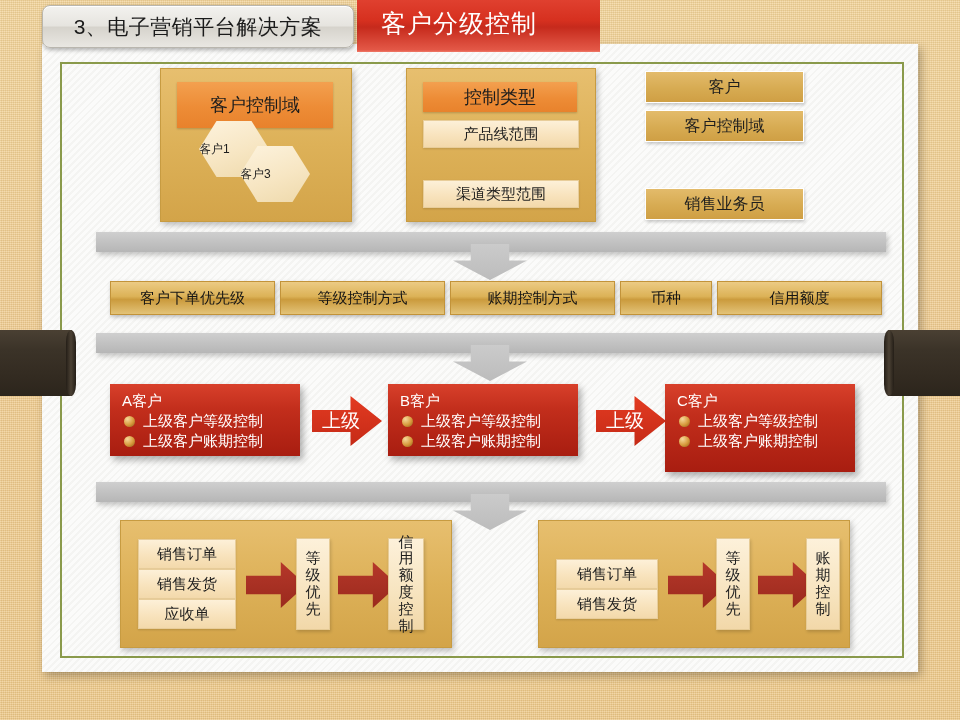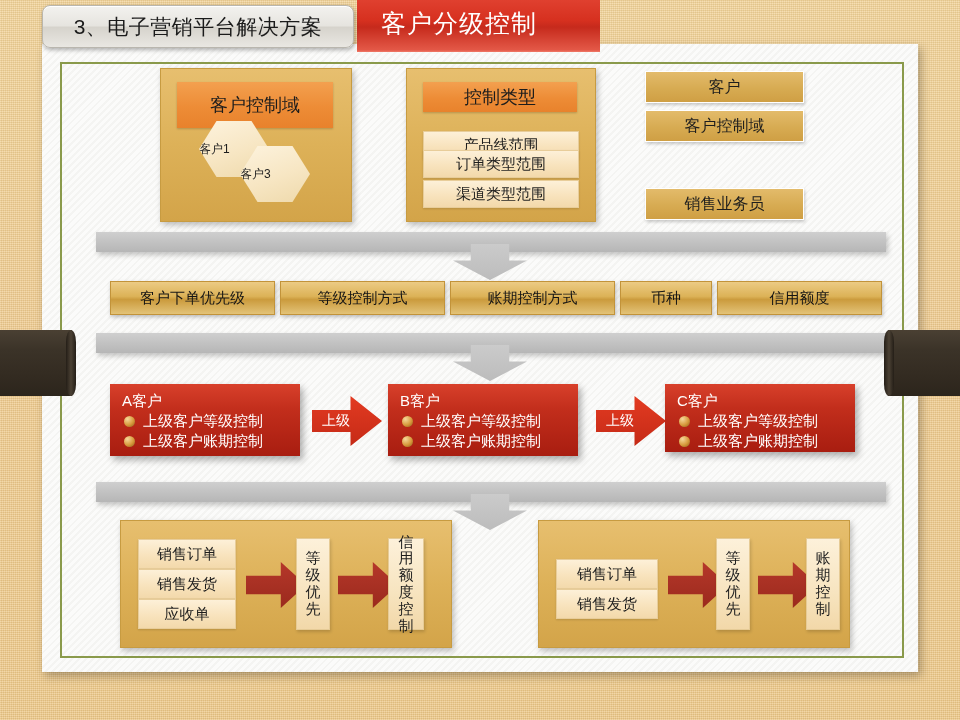--- a/index.html
+++ b/index.html
@@ -139,21 +139,21 @@
     background:radial-gradient(circle at 32% 28%,#f6d89b,#d79a3c 55%,#8a5a18 100%);
     margin-right:8px;vertical-align:-1px;
   }
   .red-arrow{
     position:absolute;width:70px;height:50px;
     background:linear-gradient(180deg,#e33b22,#c52a16);
     clip-path:polygon(0% 28%,55% 28%,55% 0%,100% 50%,55% 100%,55% 72%,0% 72%);
     filter:drop-shadow(2px 3px 4px rgba(0,0,0,.3));
     display:flex;align-items:center;
   }
-  .red-arrow span{font-size:14px;color:#fff;margin-left:10px;}
+  .red-arrow span{font-size:19px;color:#fff;margin-left:10px;}
   .dark-arrow{
     position:absolute;width:60px;height:46px;
     background:linear-gradient(180deg,#b5372a,#9b2a1d);
     clip-path:polygon(0% 30%,58% 30%,58% 0%,100% 50%,58% 100%,58% 70%,0% 70%);
   }
   .vtext{
     position:absolute;
     background:linear-gradient(180deg,#fdf1da 0%,#f7e4bf 60%,#f2d8a9 100%);
     border:1px solid #e6cb96;
     display:flex;align-items:center;justify-content:center;
@@ -188,25 +188,22 @@
     <span>客户1</span>
   </div>
   <div class="hex" style="left:240px;top:146px;width:70px;height:56px;">
     <span>客户3</span>
   </div>
 
   <div class="gold-panel" style="left:406px;top:68px;width:188px;height:152px;"></div>
   <div class="orange-head" style="left:423px;top:82px;width:154px;height:30px;">
     <span>控制类型</span>
   </div>
-  <div class="cream-row" style="left:423px;top:120px;width:154px;height:26px;margin-top:11px;">
+  <div class="cream-row" style="left:423px;top:120px;width:154px;height:26px;">
     <span>产品线范围</span>
-  </div>
-  <div class="cream-row" style="left:423px;top:150px;width:154px;height:26px;">
-    <span>订单类型范围</span>
   </div>
   <div class="cream-row" style="left:423px;top:180px;width:154px;height:26px;">
     <span>渠道类型范围</span>
   </div>
 
   <div class="gold-row" style="left:645px;top:71px;width:157px;height:30px;">
     <span>客户</span>
   </div>
   <div class="gold-row" style="left:645px;top:110px;width:157px;height:30px;">
     <span>客户控制域</span>
@@ -258,21 +255,21 @@
     </span>
     <span class="li" style="top:48px;">
       <i class="dot"></i><b style="font-weight:400">上级客户账期控制</b>
     </span>
   </div>
 
   <div class="red-arrow" style="left:596px;top:396px;">
     <span>上级</span>
   </div>
 
-  <div class="red-card" style="left:665px;top:384px;width:190px;height:68px;">
+  <div class="red-card" style="left:665px;top:384px;width:190px;height:88px;">
     <span class="hdr">C客户</span>
     <span class="li" style="top:28px;">
       <i class="dot"></i><b style="font-weight:400">上级客户等级控制</b>
     </span>
     <span class="li" style="top:48px;">
       <i class="dot"></i><b style="font-weight:400">上级客户账期控制</b>
     </span>
   </div>
 
   <div class="gband" style="left:96px;top:482px;width:790px;"></div>

